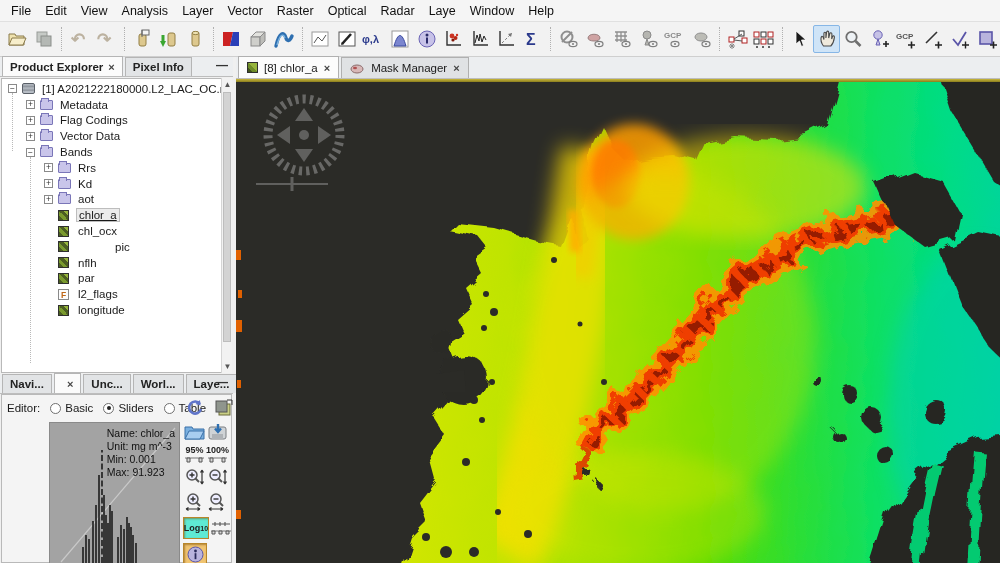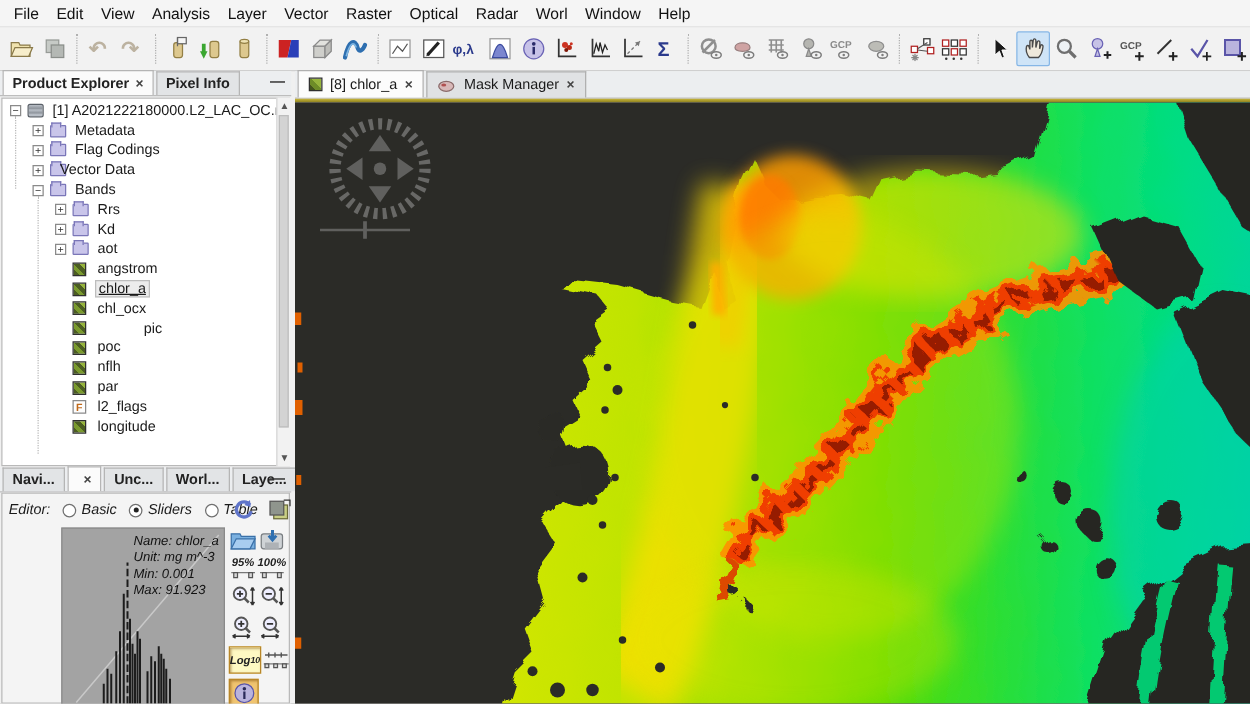--- a/index.html
+++ b/index.html
@@ -41,32 +41,32 @@
      linear-gradient(45deg,#4c5e22 25%,#7a9a2e 25%,#7a9a2e 50%,#4c5e22 50%,#4c5e22 75%,#96b43c 75%); }
   .t-flag { width:11px; height:11px; border:1px solid #8a8a8a; background:#fdfdfd; color:#c06818; font-size:8.5px; font-weight:bold; text-align:center; line-height:10px; }
   .t-product { width:13px; height:11px; border:1px solid #5a6068; border-radius:2px; background:linear-gradient(#b8bec6,#8f959d 30%,#b8bec6 45%,#8f959d 70%,#b8bec6 85%); }
   .guide { position:absolute; border-left:1px dotted #b9b9b9; width:0; }
   #tree-scroll { position:absolute; right:1px; top:21px; width:11px; bottom:0; background:#f2f2f2; border-left:1px solid #d5d5d5; }
   #tree-thumb { position:absolute; left:1px; right:1px; top:14px; height:250px; background:#d3d3d3; border:1px solid #bdbdbd; }
   .scr-arrow { position:absolute; left:0; width:11px; text-align:center; font-size:8px; color:#555; }
 
   
   #cm-panel { position:absolute; left:0; top:317px; width:233px; height:189px; }
-  #cm-body { position:absolute; left:1px; right:1px; top:20px; bottom:0; background:#f4f4f4; border:1px solid #b9b9b9;font-style:italic; }
+  #cm-body { position:absolute; left:1px; right:1px; top:20px; bottom:0; background:#f4f4f4; border:1px solid #b9b9b9; }
   #editor-row { position:absolute; left:5px; top:4px; height:18px; display:flex; align-items:center; gap:4px; font-size:11.5px; }
   .radio { width:11px; height:11px; border:1px solid #707070; border-radius:50%; background:#fff; position:relative; margin-left:6px; }
   .radio.on:after { content:""; position:absolute; left:2.5px; top:2.5px; width:4px; height:4px; border-radius:50%; background:#222; }
   #hist-box { position:absolute; left:47px; top:27px; width:131px; bottom:-2px; background:#a3a3a3; border:1px solid #8a8a8a; }
   #hist-info { position:absolute; right:4px; top:4px; font-size:10.5px; line-height:13px; color:#111; text-align:left; }
   #histsvg { position:absolute; left:1px; bottom:0; }
   .cm-col { position:absolute; left:181px; top:26px; width:52px; }
   .cm-row { display:flex; gap:0; margin-bottom:3px; align-items:center; }
   .cmi { width:23px; height:21px; display:flex; align-items:center; justify-content:center; }
   .pct-btn { width:23px; font-size:9px; font-weight:bold; text-align:center; color:#222; }
-  .log-btn { width:26px; height:22px; background:#fef9c3; border:1px solid #b8862a; box-shadow:inset 1px 1px 2px rgba(120,70,0,.5); font-size:9px; font-weight:bold; color:#222; display:flex; align-items:center; justify-content:center; }
+  .log-btn { width:26px; height:22px; background:#5eead4; border:1px solid #b8862a; box-shadow:inset 1px 1px 2px rgba(120,70,0,.5); font-size:9px; font-weight:bold; color:#222; display:flex; align-items:center; justify-content:center; }
   .log-btn sub { font-size:7px; }
   .info-btn { width:24px; height:22px; background:#f0c470; border:1px solid #b8862a; box-shadow:inset 1px 1px 2px rgba(120,70,0,.5); display:flex; align-items:center; justify-content:center; }
 
   
   #viewer { position:absolute; left:236px; top:57px; width:764px; height:506px; }
   #doc-tabs { position:absolute; left:0; top:0; width:764px; height:22px; background:#eceef0; display:flex; align-items:flex-end; border-bottom:1px solid #bdbdbd; }
   .dtab { height:21px; display:flex; align-items:center; gap:6px; padding:0 8px; font-size:11.5px; background:#e0e2e4; border:1px solid #b0b0b0; border-bottom:none; margin-left:2px; }
   .dtab.active { background:#fcfcfc; height:22px; }
   .dtab .x { font-size:11px; font-weight:bold; color:#444; }
   .dband { width:11px; height:11px; border:1px solid #2f2f2f; background:linear-gradient(45deg,#44551e 25%,#6e8c28 25%,#6e8c28 55%,#96b43c 55%); }
@@ -85,21 +85,21 @@
   <div id="menubar">
       <span class="menu-item">File</span>
       <span class="menu-item">Edit</span>
       <span class="menu-item">View</span>
       <span class="menu-item">Analysis</span>
       <span class="menu-item">Layer</span>
       <span class="menu-item">Vector</span>
       <span class="menu-item">Raster</span>
       <span class="menu-item">Optical</span>
       <span class="menu-item">Radar</span>
-      <span class="menu-item">Worl</span>
+      <span class="menu-item">Laye</span>
       <span class="menu-item">Window</span>
       <span class="menu-item">Help</span>
     </div>
 
   <div id="toolbar">
     <div class="tbi">
         <svg width="20" height="20">
           <path d="M2 16 L2 5 L8 5 L9 7 L17 7 L17 16 Z" fill="#efe2ae" stroke="#8a7a4a"></path>
           <path d="M2 16 L5 9 L19 9 L16 16 Z" fill="#f7eecb" stroke="#8a7a4a"></path>
         </svg>
@@ -368,21 +368,21 @@
               <span class="tlabel" style="left: 56px;">Metadata</span>
             </div>
             <div class="trow">
               <span class="handle" style="left: 24px;">+</span>
               <span class="ticon t-folder" style="left: 38px;"></span>
               <span class="tlabel" style="left: 56px;">Flag Codings</span>
             </div>
             <div class="trow">
               <span class="handle" style="left: 24px;">+</span>
               <span class="ticon t-folder" style="left: 38px;"></span>
-              <span class="tlabel" style="left: 44px;">Vector Data</span>
+              <span class="tlabel" style="left: 56px;">Vector Data</span>
             </div>
             <div class="trow">
               <span class="handle" style="left: 24px;">−</span>
               <span class="ticon t-folder" style="left: 38px;"></span>
               <span class="tlabel" style="left: 56px;">Bands</span>
             </div>
             <div class="trow">
               <span class="handle" style="left: 42px;">+</span>
               <span class="ticon t-folder" style="left: 56px;"></span>
               <span class="tlabel" style="left: 74px;">Rrs</span>
@@ -392,37 +392,29 @@
               <span class="ticon t-folder" style="left: 56px;"></span>
               <span class="tlabel" style="left: 74px;">Kd</span>
             </div>
             <div class="trow">
               <span class="handle" style="left: 42px;">+</span>
               <span class="ticon t-folder" style="left: 56px;"></span>
               <span class="tlabel" style="left: 74px;">aot</span>
             </div>
             <div class="trow">
               <span class="ticon t-band" style="left: 56px;"></span>
-              <span class="tlabel" style="left: 74px;">angstrom</span>
-            </div>
-            <div class="trow">
-              <span class="ticon t-band" style="left: 56px;"></span>
               <span class="tlabel sel" style="left: 74px; text-decoration: underline;">chlor_a</span>
             </div>
             <div class="trow">
               <span class="ticon t-band" style="left: 56px;"></span>
               <span class="tlabel" style="left: 74px;">chl_ocx</span>
             </div>
             <div class="trow">
               <span class="ticon t-band" style="left: 56px;"></span>
               <span class="tlabel" style="left: 74px; margin-left: 37px;">pic</span>
-            </div>
-            <div class="trow">
-              <span class="ticon t-band" style="left: 56px;"></span>
-              <span class="tlabel" style="left: 74px;">poc</span>
             </div>
             <div class="trow">
               <span class="ticon t-band" style="left: 56px;"></span>
               <span class="tlabel" style="left: 74px;">nflh</span>
             </div>
             <div class="trow">
               <span class="ticon t-band" style="left: 56px;"></span>
               <span class="tlabel" style="left: 74px;">par</span>
             </div>
             <div class="trow">

